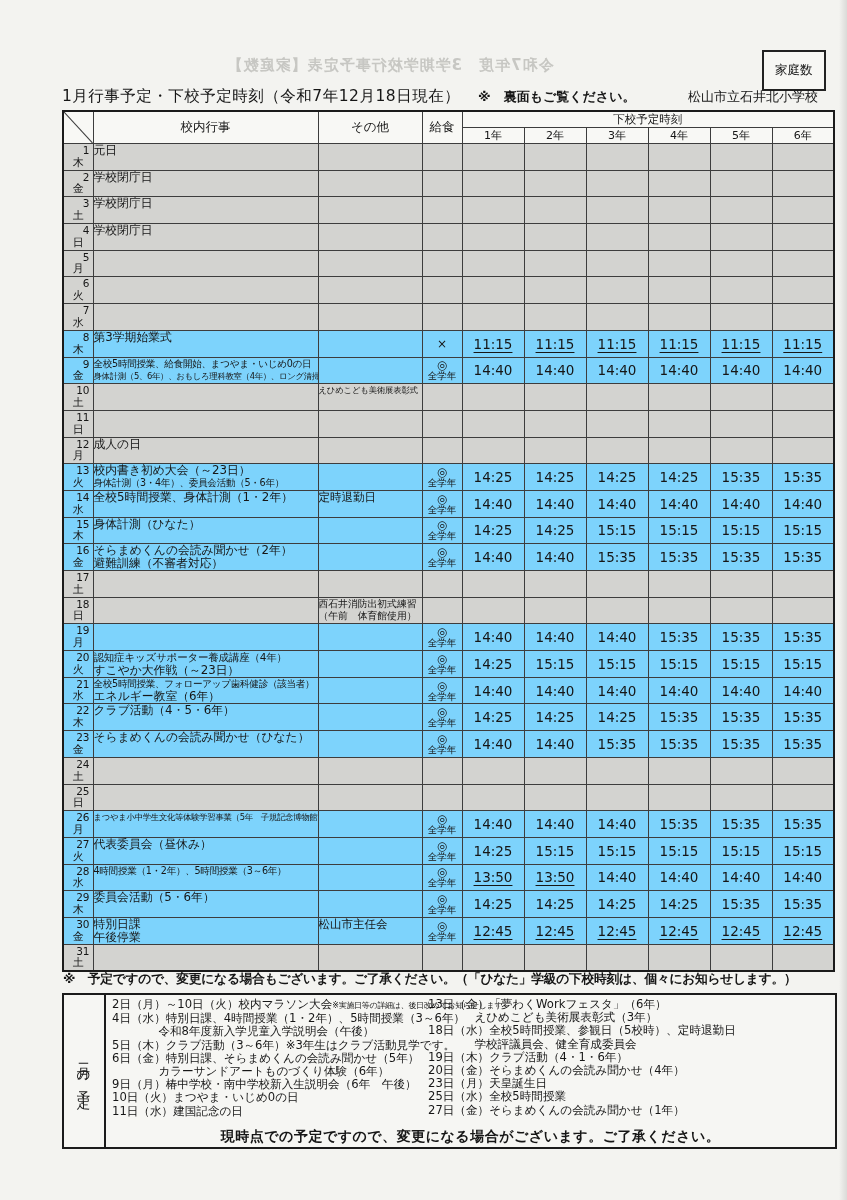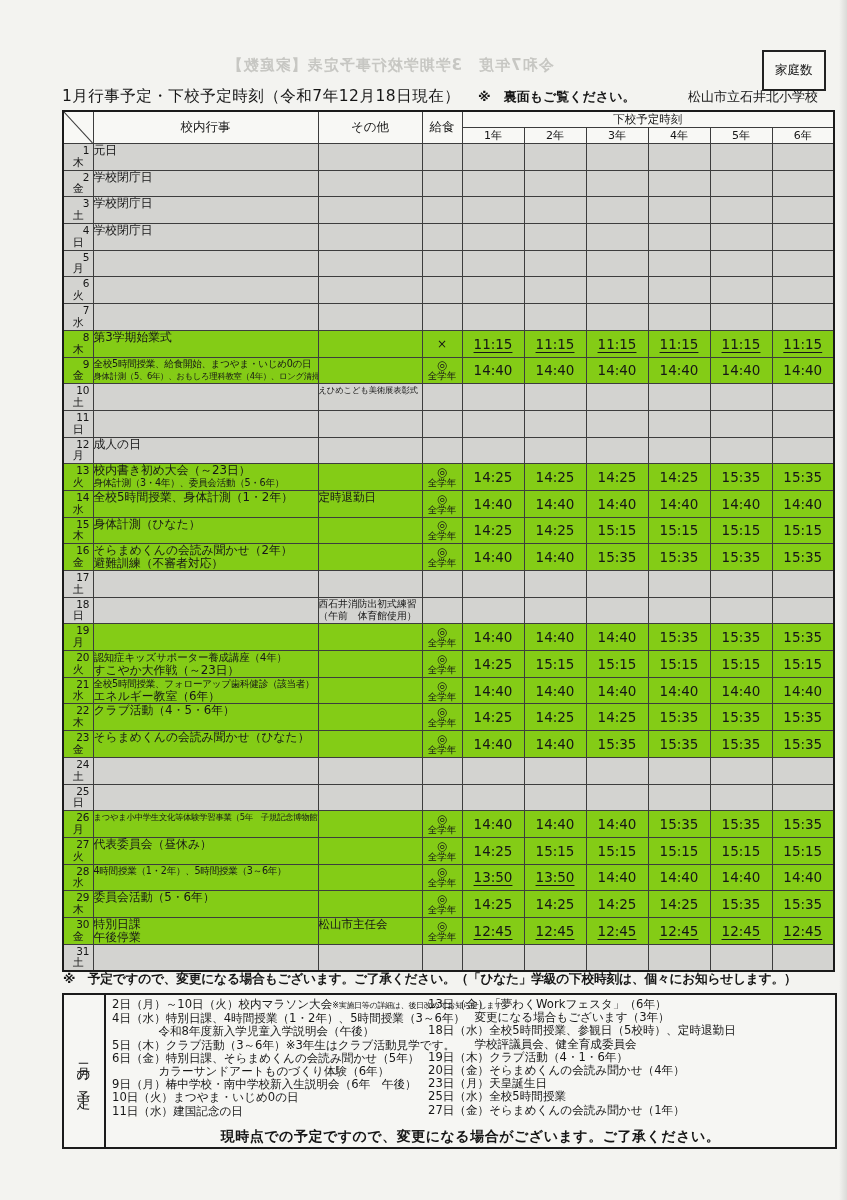--- a/index.html
+++ b/index.html
@@ -14,21 +14,21 @@
        letter-spacing:1px;user-select:none;}
   
   .badge{position:absolute;top:50px;left:762px;border:2px solid #222;
        padding:10px 11px;font-size:12.5px;background:#f7f7f4;}
   
   .title{position:absolute;top:86px;left:62px;font-size:15.5px;letter-spacing:.5px;}
   .backnote{position:absolute;top:88px;left:478px;font-size:13px;font-weight:bold;text-align:center;}
   .school{position:absolute;top:88px;left:688px;font-size:13px;}
   
   table.sched{position:absolute;top:110px;left:62px;width:771px;height:858px;
-       border-collapse:collapse;table-layout:fixed;background:#84cc16;}
+       border-collapse:collapse;table-layout:fixed;background:#7dd3fc;}
   table.sched th,table.sched td{border:1px solid #3d3d3d;padding:0;overflow:hidden;}
   table.sched{border:2px solid #1b1b1b;}
   thead th{font-weight:normal;background:#f8f8f5;}
   th.h-main{font-size:12.5px;}
   th.h-dism{font-size:11.5px;height:13px;text-align:center;}
   th.h-grade{font-size:11px;height:15px;}
   td.c-day{vertical-align:top;}
   .daywrap{display:flex;flex-direction:column;justify-content:space-between;height:100%;}
   .dnum{font-size:10.5px;text-align:right;padding:1px 3px 0 0;line-height:11px;}
   .dwd{font-size:11px;text-align:center;line-height:12px;padding-bottom:1px;}
@@ -759,21 +759,21 @@
           <div class="feb-line"><span>　　　　令和8年度新入学児童入学説明会（午後）</span></div>
           <div class="feb-line"><span>5日（木）クラブ活動（3～6年）※3年生はクラブ活動見学です。</span></div>
           <div class="feb-line"><span>6日（金）特別日課、そらまめくんの会読み聞かせ（5年）</span></div>
           <div class="feb-line"><span>　　　　カラーサンドアートものづくり体験（6年）</span></div>
           <div class="feb-line"><span>9日（月）椿中学校・南中学校新入生説明会（6年　午後）</span></div>
           <div class="feb-line"><span>10日（火）まつやま・いじめ0の日</span></div>
           <div class="feb-line"><span>11日（水）建国記念の日</span></div>
         </div>
       <div class="feb-col feb-right" id="feb-right">
           <div class="feb-line"><span>13日（金）「夢わくWorkフェスタ」（6年）</span></div>
-          <div class="feb-line"><span>　　　　変更になる場合もございます（3年）</span></div>
+          <div class="feb-line"><span>　　　　えひめこども美術展表彰式（3年）</span></div>
           <div class="feb-line"><span>18日（水）全校5時間授業、参観日（5校時）、定時退勤日</span></div>
           <div class="feb-line"><span>　　　　学校評議員会、健全育成委員会</span></div>
           <div class="feb-line"><span>19日（木）クラブ活動（4・1・6年）</span></div>
           <div class="feb-line"><span>20日（金）そらまめくんの会読み聞かせ（4年）</span></div>
           <div class="feb-line"><span>23日（月）天皇誕生日</span></div>
           <div class="feb-line"><span>25日（水）全校5時間授業</span></div>
           <div class="feb-line"><span>27日（金）そらまめくんの会読み聞かせ（1年）</span></div>
         </div>
       <div class="feb-footer">現時点での予定ですので、変更になる場合がございます。ご了承ください。</div>
     </div>

